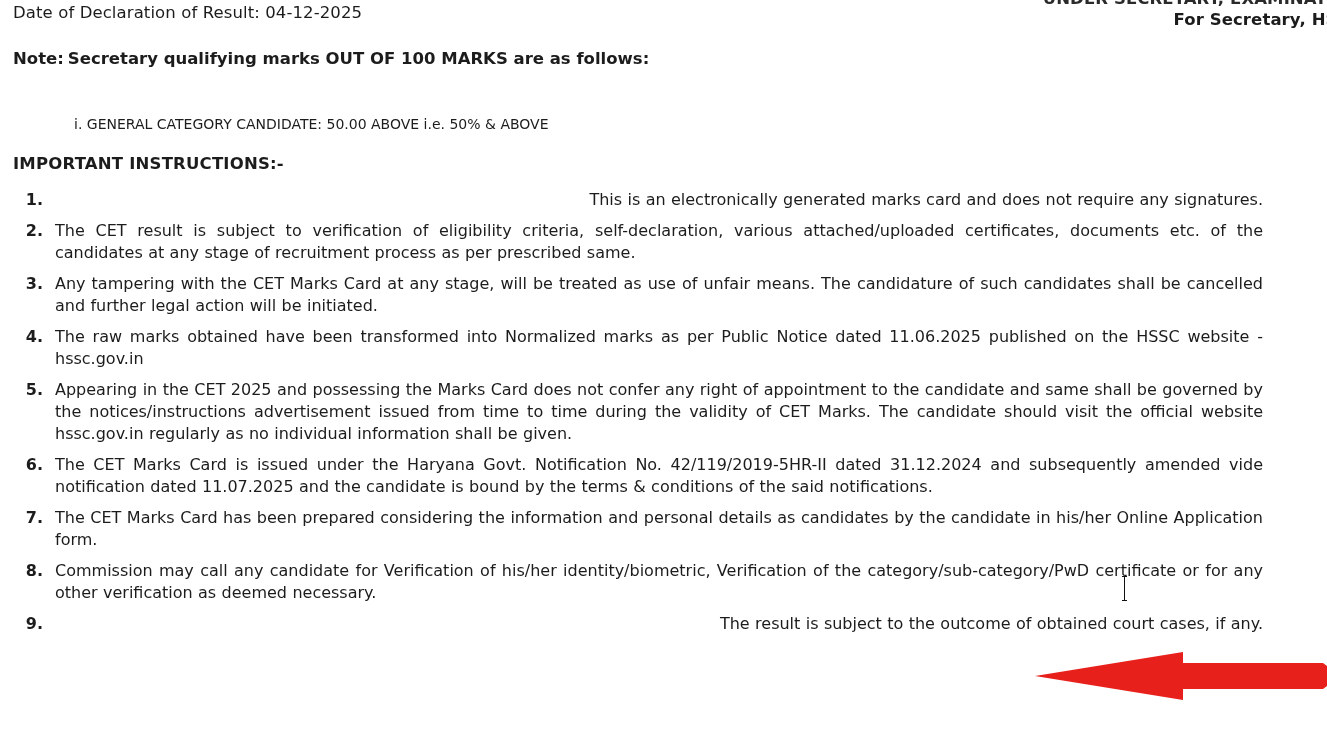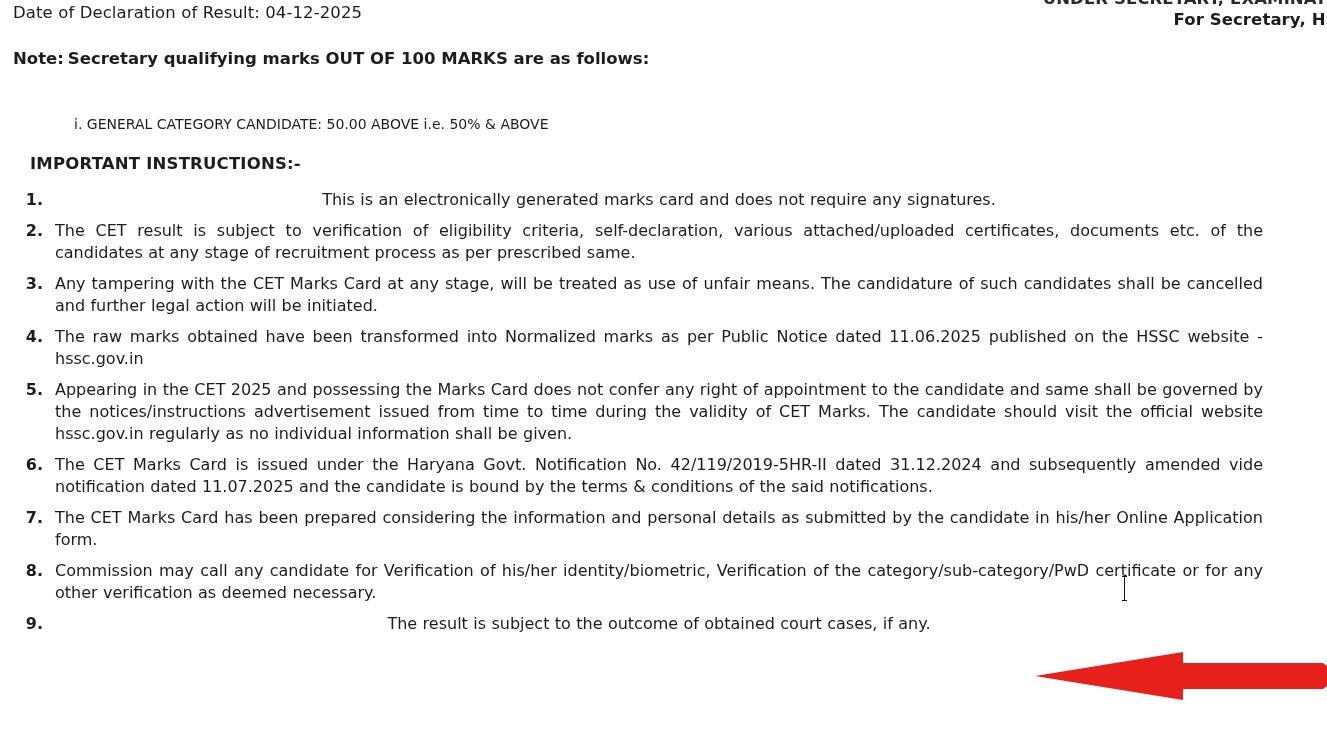--- a/index.html
+++ b/index.html
@@ -83,21 +83,20 @@
   .roman-item { display: block; }
 
   
   .instructions-heading {
     position: absolute;
     top: 154px;
     left: 13px;
     font-size: 16.5px;
     font-weight: bold;
     letter-spacing: 0.2px;
-    margin-left: 17px;
   }
 
   .instr-list {
     position: absolute;
     top: 189px;
     left: 13px;
     width: 1250px;
   }
 
   .instr-item {
@@ -116,21 +115,21 @@
     line-height: 22px;
   }
   .instr-text {
     flex: 1 1 auto;
     font-size: 16px;
     line-height: 22px;
     text-align: justify;
     text-justify: inter-word;
     word-spacing: 0.3px;
   }
-  .instr-text.nojust { text-align: center; }
+  .instr-text.nojust { text-align: right; }
 
   .instr-item.highlight .instr-num,
   .instr-item.highlight .instr-text {
     color: #e0402f;
   }
 
   
   .arrow-annotation {
     position: absolute;
     left: 1035px;
@@ -210,21 +209,21 @@
       <span class="instr-text">Appearing in the CET 2025 and possessing the Marks Card does not confer any right of appointment to the candidate and same shall be governed by the notices/instructions advertisement issued from time to time during the validity of CET Marks. The candidate should visit the official website hssc.gov.in regularly as no individual information shall be given.</span>
     </div>
 
     <div class="instr-item">
       <span class="instr-num">6.</span>
       <span class="instr-text">The CET Marks Card is issued under the Haryana Govt. Notification No. 42/119/2019-5HR-II dated 31.12.2024 and subsequently amended vide notification dated 11.07.2025 and the candidate is bound by the terms &amp; conditions of the said notifications.</span>
     </div>
 
     <div class="instr-item">
       <span class="instr-num">7.</span>
-      <span class="instr-text">The CET Marks Card has been prepared considering the information and personal details as submitted by the candidate in his/her Online Application form.</span>
+      <span class="instr-text">The CET Marks Card has been prepared considering the information and personal details as candidates by the candidate in his/her Online Application form.</span>
     </div>
 
     <div class="instr-item">
       <span class="instr-num">8.</span>
       <span class="instr-text">Commission may call any candidate for Verification of his/her identity/biometric, Verification of the category/sub-category/PwD certificate or for any other verification as deemed necessary.</span>
     </div>
 
     <div class="instr-item">
       <span class="instr-num">9.</span>
       <span class="instr-text nojust">The result is subject to the outcome of obtained court cases, if any.</span>

